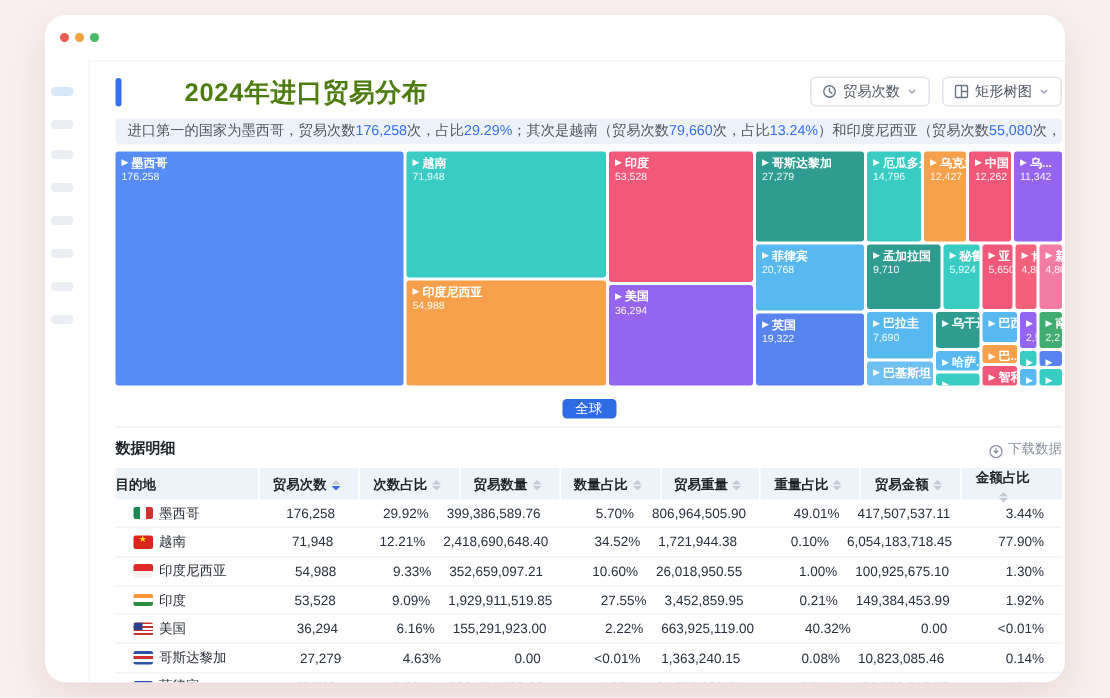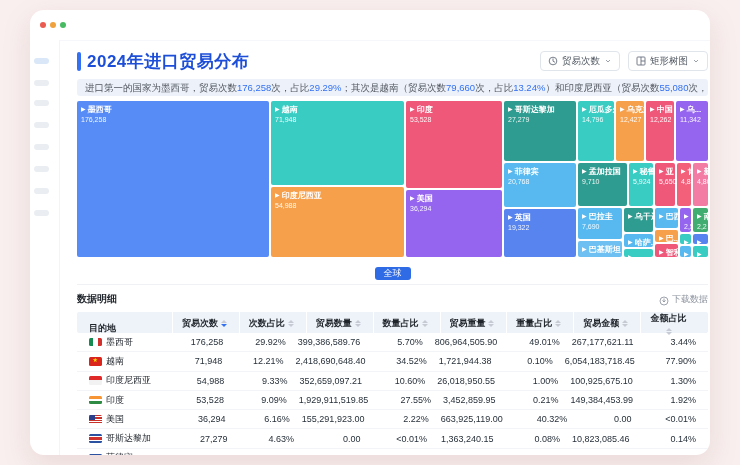--- a/index.html
+++ b/index.html
@@ -24,21 +24,21 @@
   .sidebar { position:absolute; left:0; top:30px; bottom:0; width:30px; border-right:1px solid #F2F4F8; }
   .skel { width:15px; height:6px; border-radius:3px; background:#EAEDF2; margin:0 0 0 4px; position:absolute; }
   .skel.active { background:#D9E7F8; }
 
   .main { position:absolute; left:30px; top:30px; right:0; bottom:0; border-top:1px solid #F5F7FA; overflow:hidden; }
   .content { margin-left:17px; width:631px; padding-top:8px; }
 
   
   .title-row { height:24px; display:flex; align-items:center; }
   .accent { width:4px; height:19px; border-radius:2px; background:#3370F2; margin-right:6px; }
-  .page-title { font-size:17px; font-weight:700; color:#1d4ed8; letter-spacing:.5px; }
+  .page-title { font-size:17px; font-weight:700; color:#4d7c0f; letter-spacing:.5px;margin-left:36px; }
   .hd-actions { margin-left:auto; display:flex; gap:8px; }
   .hd-btn { height:20px; display:flex; align-items:center; gap:4px; padding:0 7px;
     border:1px solid #E0E5EC; border-radius:4px; background:#fff; font-size:9.5px; color:#4E5660; cursor:pointer; }
   .hd-btn svg { display:block; }
 
   
   .summary { margin-top:6px; height:17px; line-height:17px; background:#EDF2FA; border-radius:3px;
     font-size:9.5px; color:#51565F; padding:0 8px; white-space:nowrap; overflow:hidden; }
   .summary .hl { color:#3370F2; }
 
@@ -58,21 +58,21 @@
   
   .sec-head { display:flex; align-items:center; justify-content:space-between; padding:7px 0 6px 0; }
   .sec-title { font-size:10px; font-weight:700; color:#1F242B; }
   .download { display:flex; align-items:flex-end; gap:3px; font-size:9px; color:#8A919C; cursor:pointer; }
 
   .thead, .trow { display:grid; grid-template-columns:96px repeat(8,1fr); }
   .thead { background:#EEF3FA; border-radius:2px; height:21px; }
   .th { display:flex; align-items:center; justify-content:flex-end; gap:3px; padding-right:12px;
     font-size:9px; font-weight:700; color:#1F242B; border-right:1px solid #fff; cursor:pointer; }
   .th:last-child { border-right:none;flex-direction:column; }
-  .th.first { justify-content:flex-start; padding-left:12px; cursor:default;align-items:flex-end; }
+  .th.first { justify-content:flex-start; cursor:default; }
   .sort { display:inline-flex; flex-direction:column; gap:1px; }
   .sort i { display:block; width:0; height:0; border-left:3px solid transparent; border-right:3px solid transparent; }
   .sort .up { border-bottom:3.5px solid #C5CAD3; }
   .sort .dn { border-top:3.5px solid #C5CAD3; }
   .sort.active .dn { border-top-color:#3370F2; }
 
   .trow { height:19.3px; border-bottom:1px solid #F2F4F7; }
   .td { display:flex; align-items:center; justify-content:flex-end; padding-right:12px; font-size:9px; color:#27303A; }
   .td.country { justify-content:flex-start; padding-left:12px; padding-right:0; gap:4px; color:#2A2F36; }
 
@@ -341,21 +341,21 @@
             <div class="td country">
               <span class="flag flag-mexico"></span>
               <span>墨西哥</span>
             </div>
             <div class="td">176,258</div>
             <div class="td">29.92%</div>
             <div class="td">399,386,589.76</div>
             <div class="td">5.70%</div>
             <div class="td">806,964,505.90</div>
             <div class="td">49.01%</div>
-            <div class="td">267,177,621.11</div>
+            <div class="td">417,507,537.11</div>
             <div class="td">3.44%</div>
           </div>
           <div class="trow">
             <div class="td country">
               <span class="flag flag-vietnam"></span>
               <span>越南</span>
             </div>
             <div class="td">71,948</div>
             <div class="td">12.21%</div>
             <div class="td">2,418,690,648.40</div>

